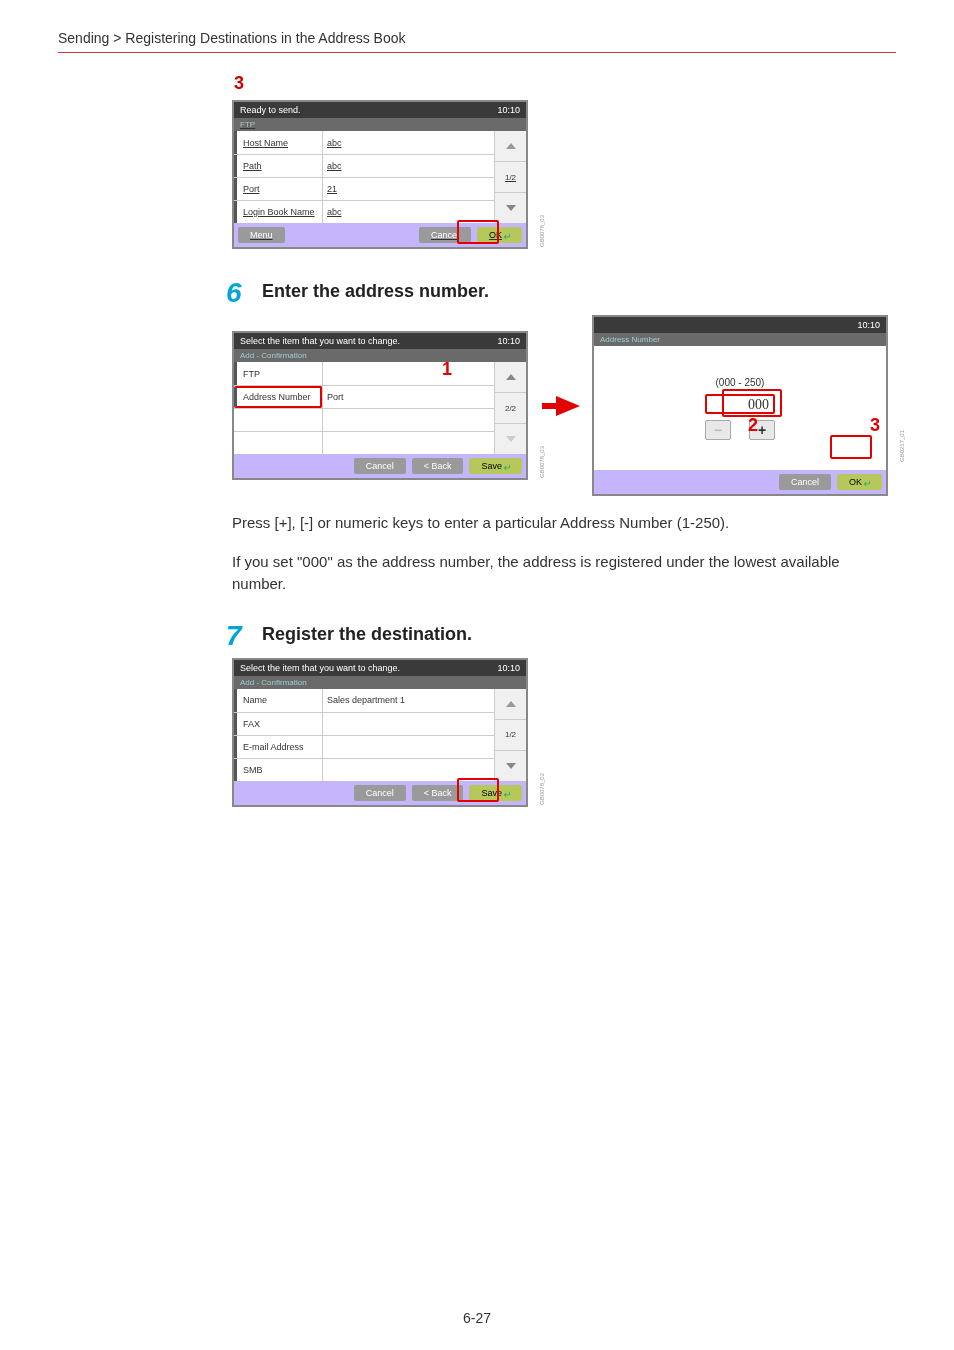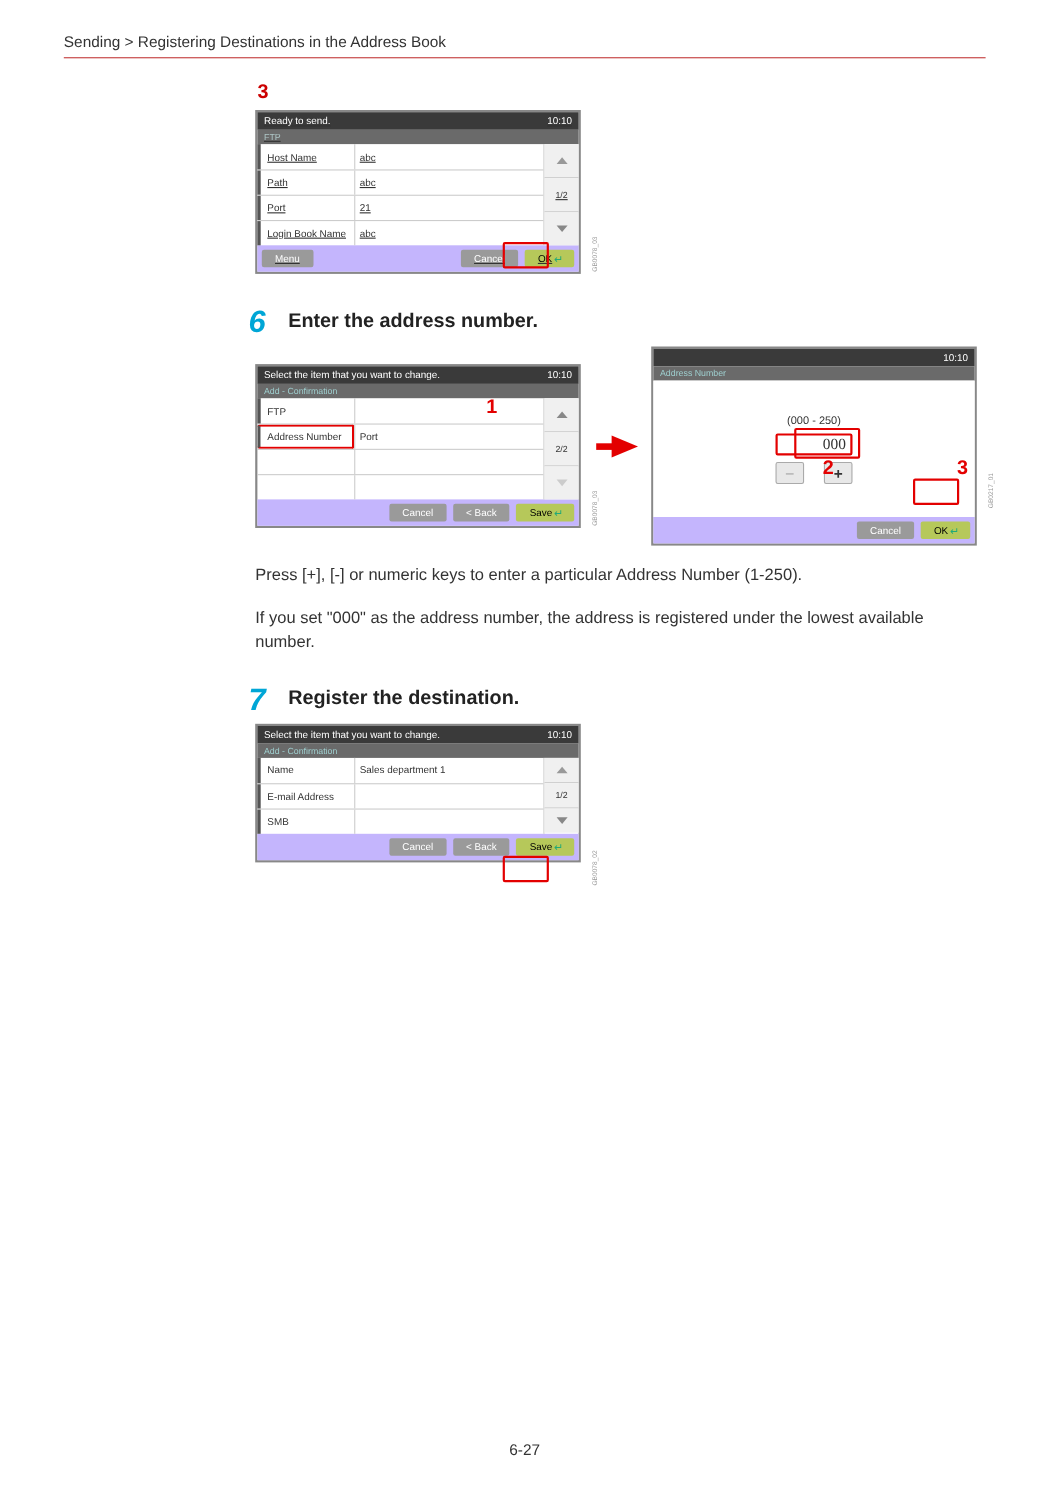--- a/index.html
+++ b/index.html
@@ -213,20 +213,24 @@
         <span>10:10</span>
       </div>
       <div class="panel-subheader teal">Add - Confirmation</div>
       <div class="panel-body">
         <div class="panel-rows">
           <div class="prow">
               <div class="label">Name</div>
               <div class="val">Sales department 1</div>
             </div>
           <div class="prow">
+              <div class="label">FAX</div>
+              <div class="val"></div>
+            </div>
+          <div class="prow">
               <div class="label">E-mail Address</div>
               <div class="val"></div>
             </div>
           <div class="prow">
               <div class="label">SMB</div>
               <div class="val"></div>
             </div>
         </div>
         <div class="panel-side">
           <div class="side-btn">

